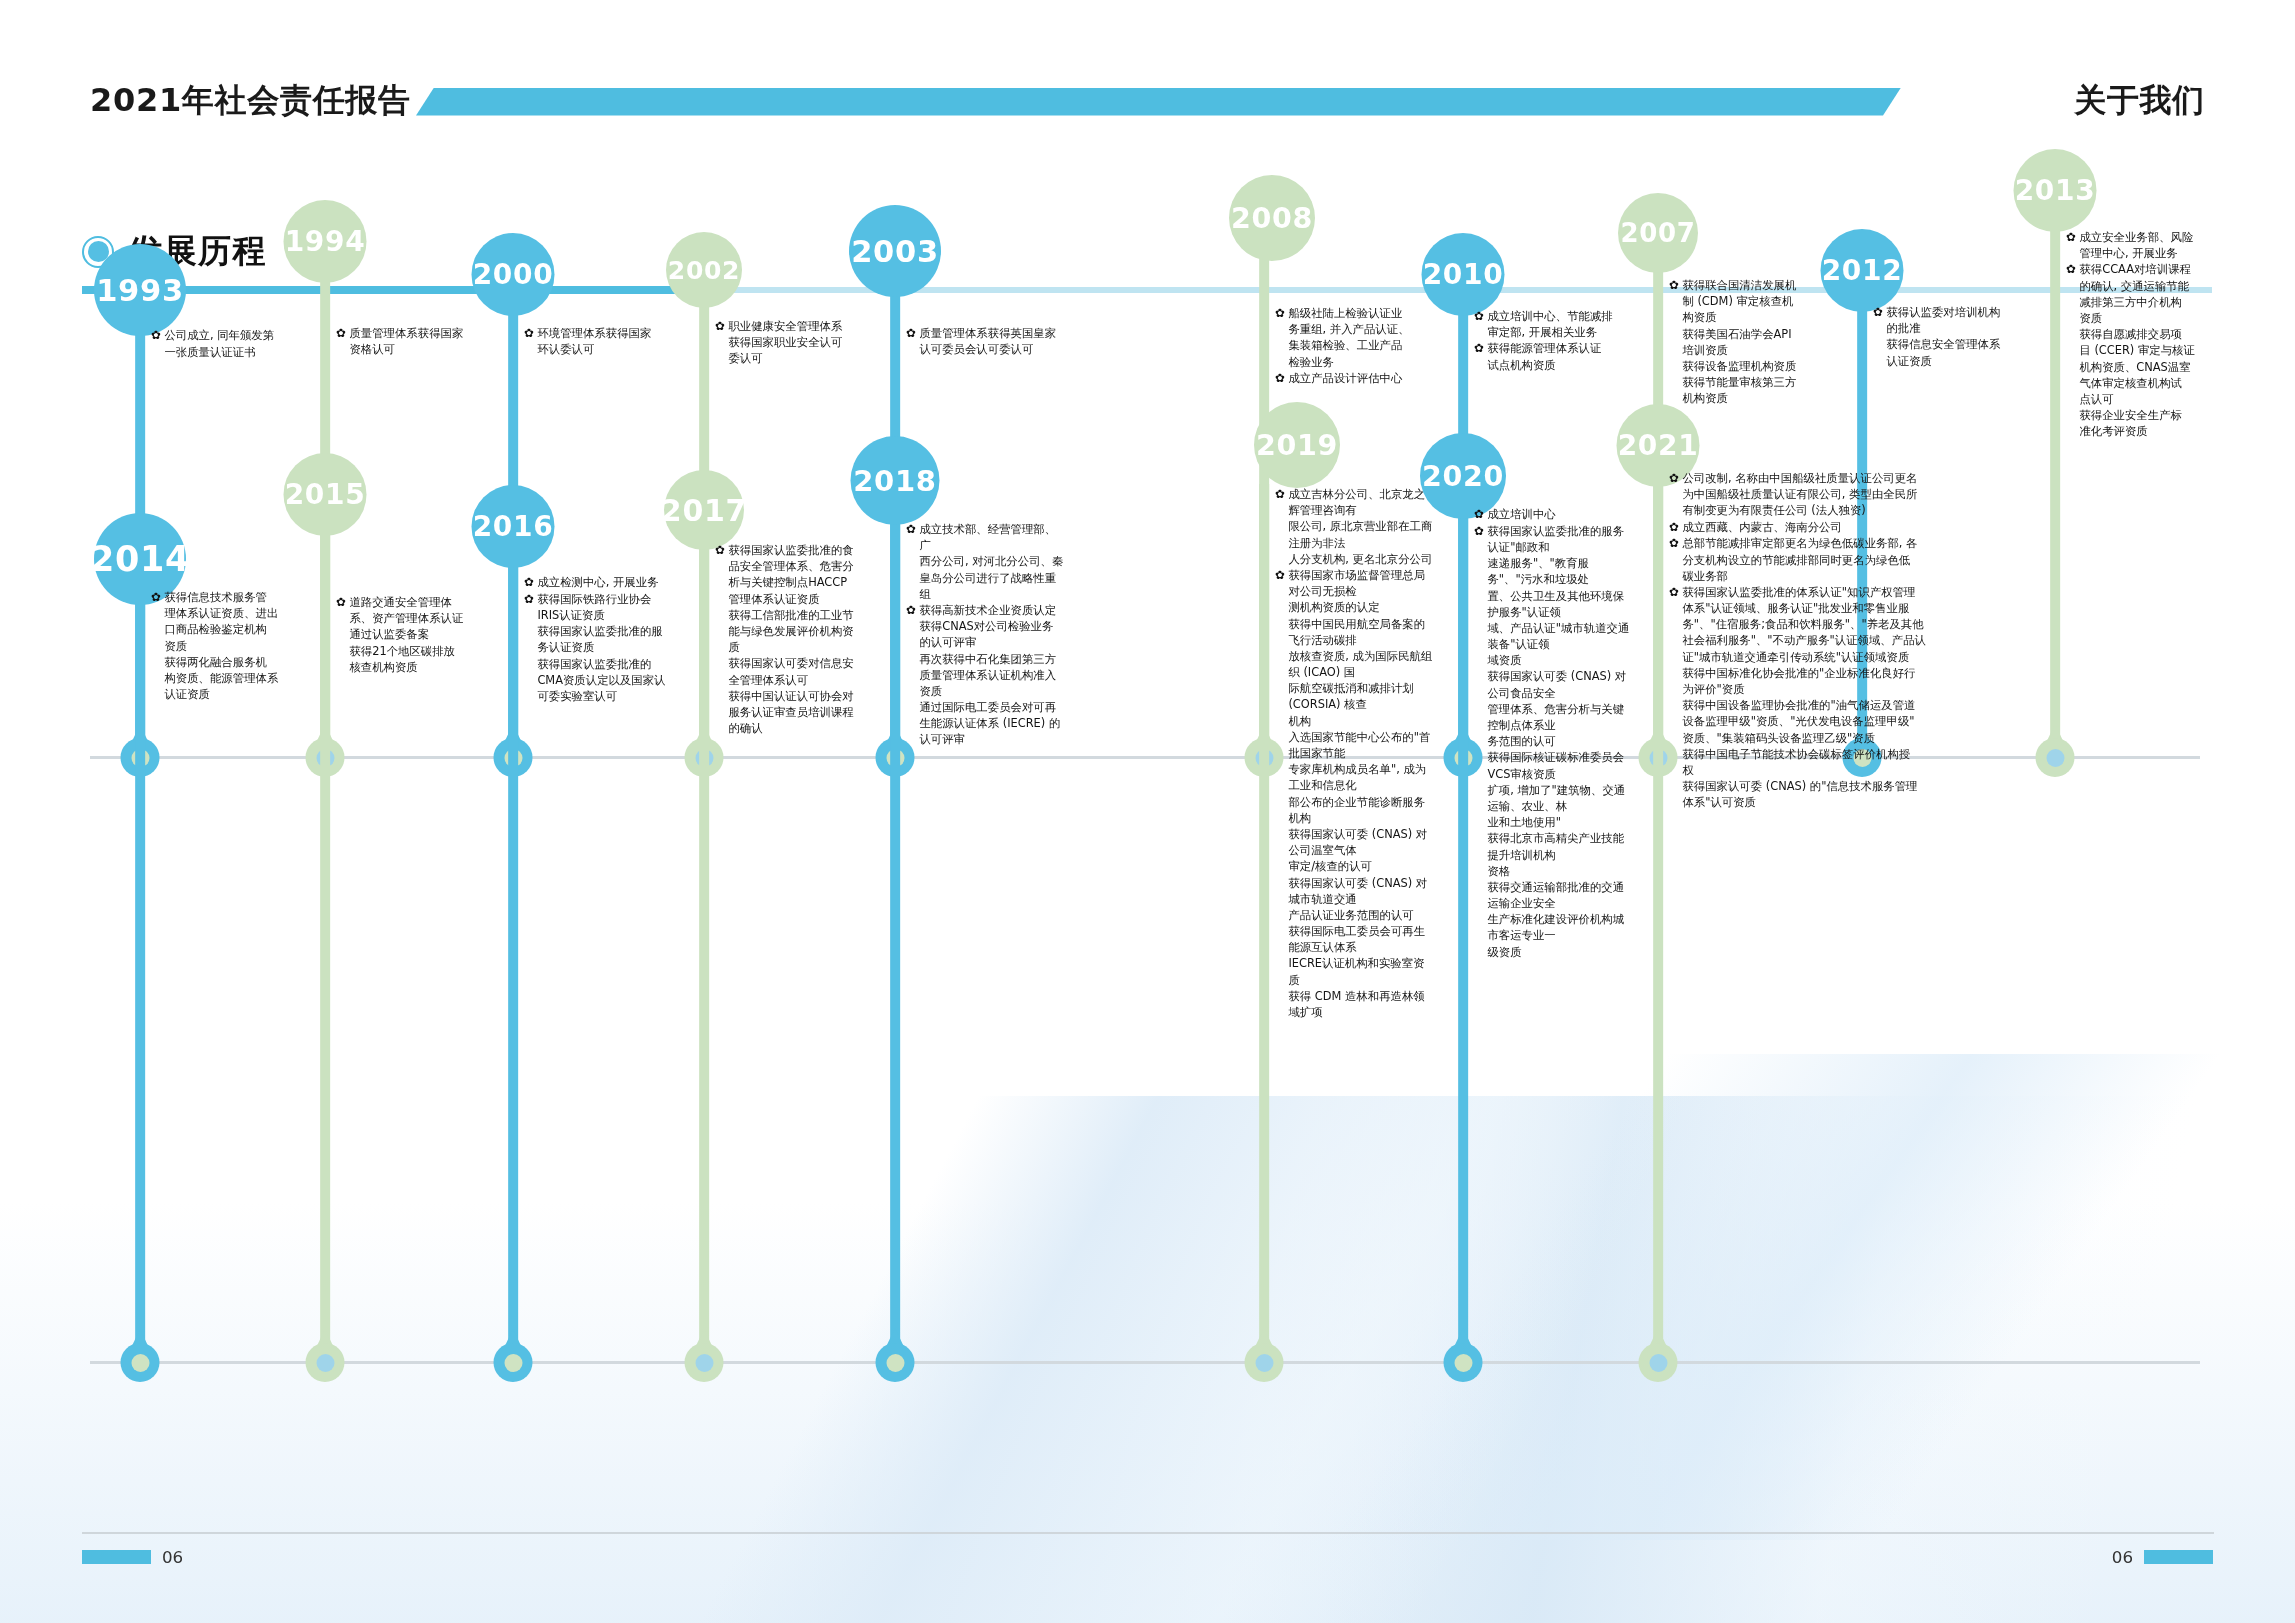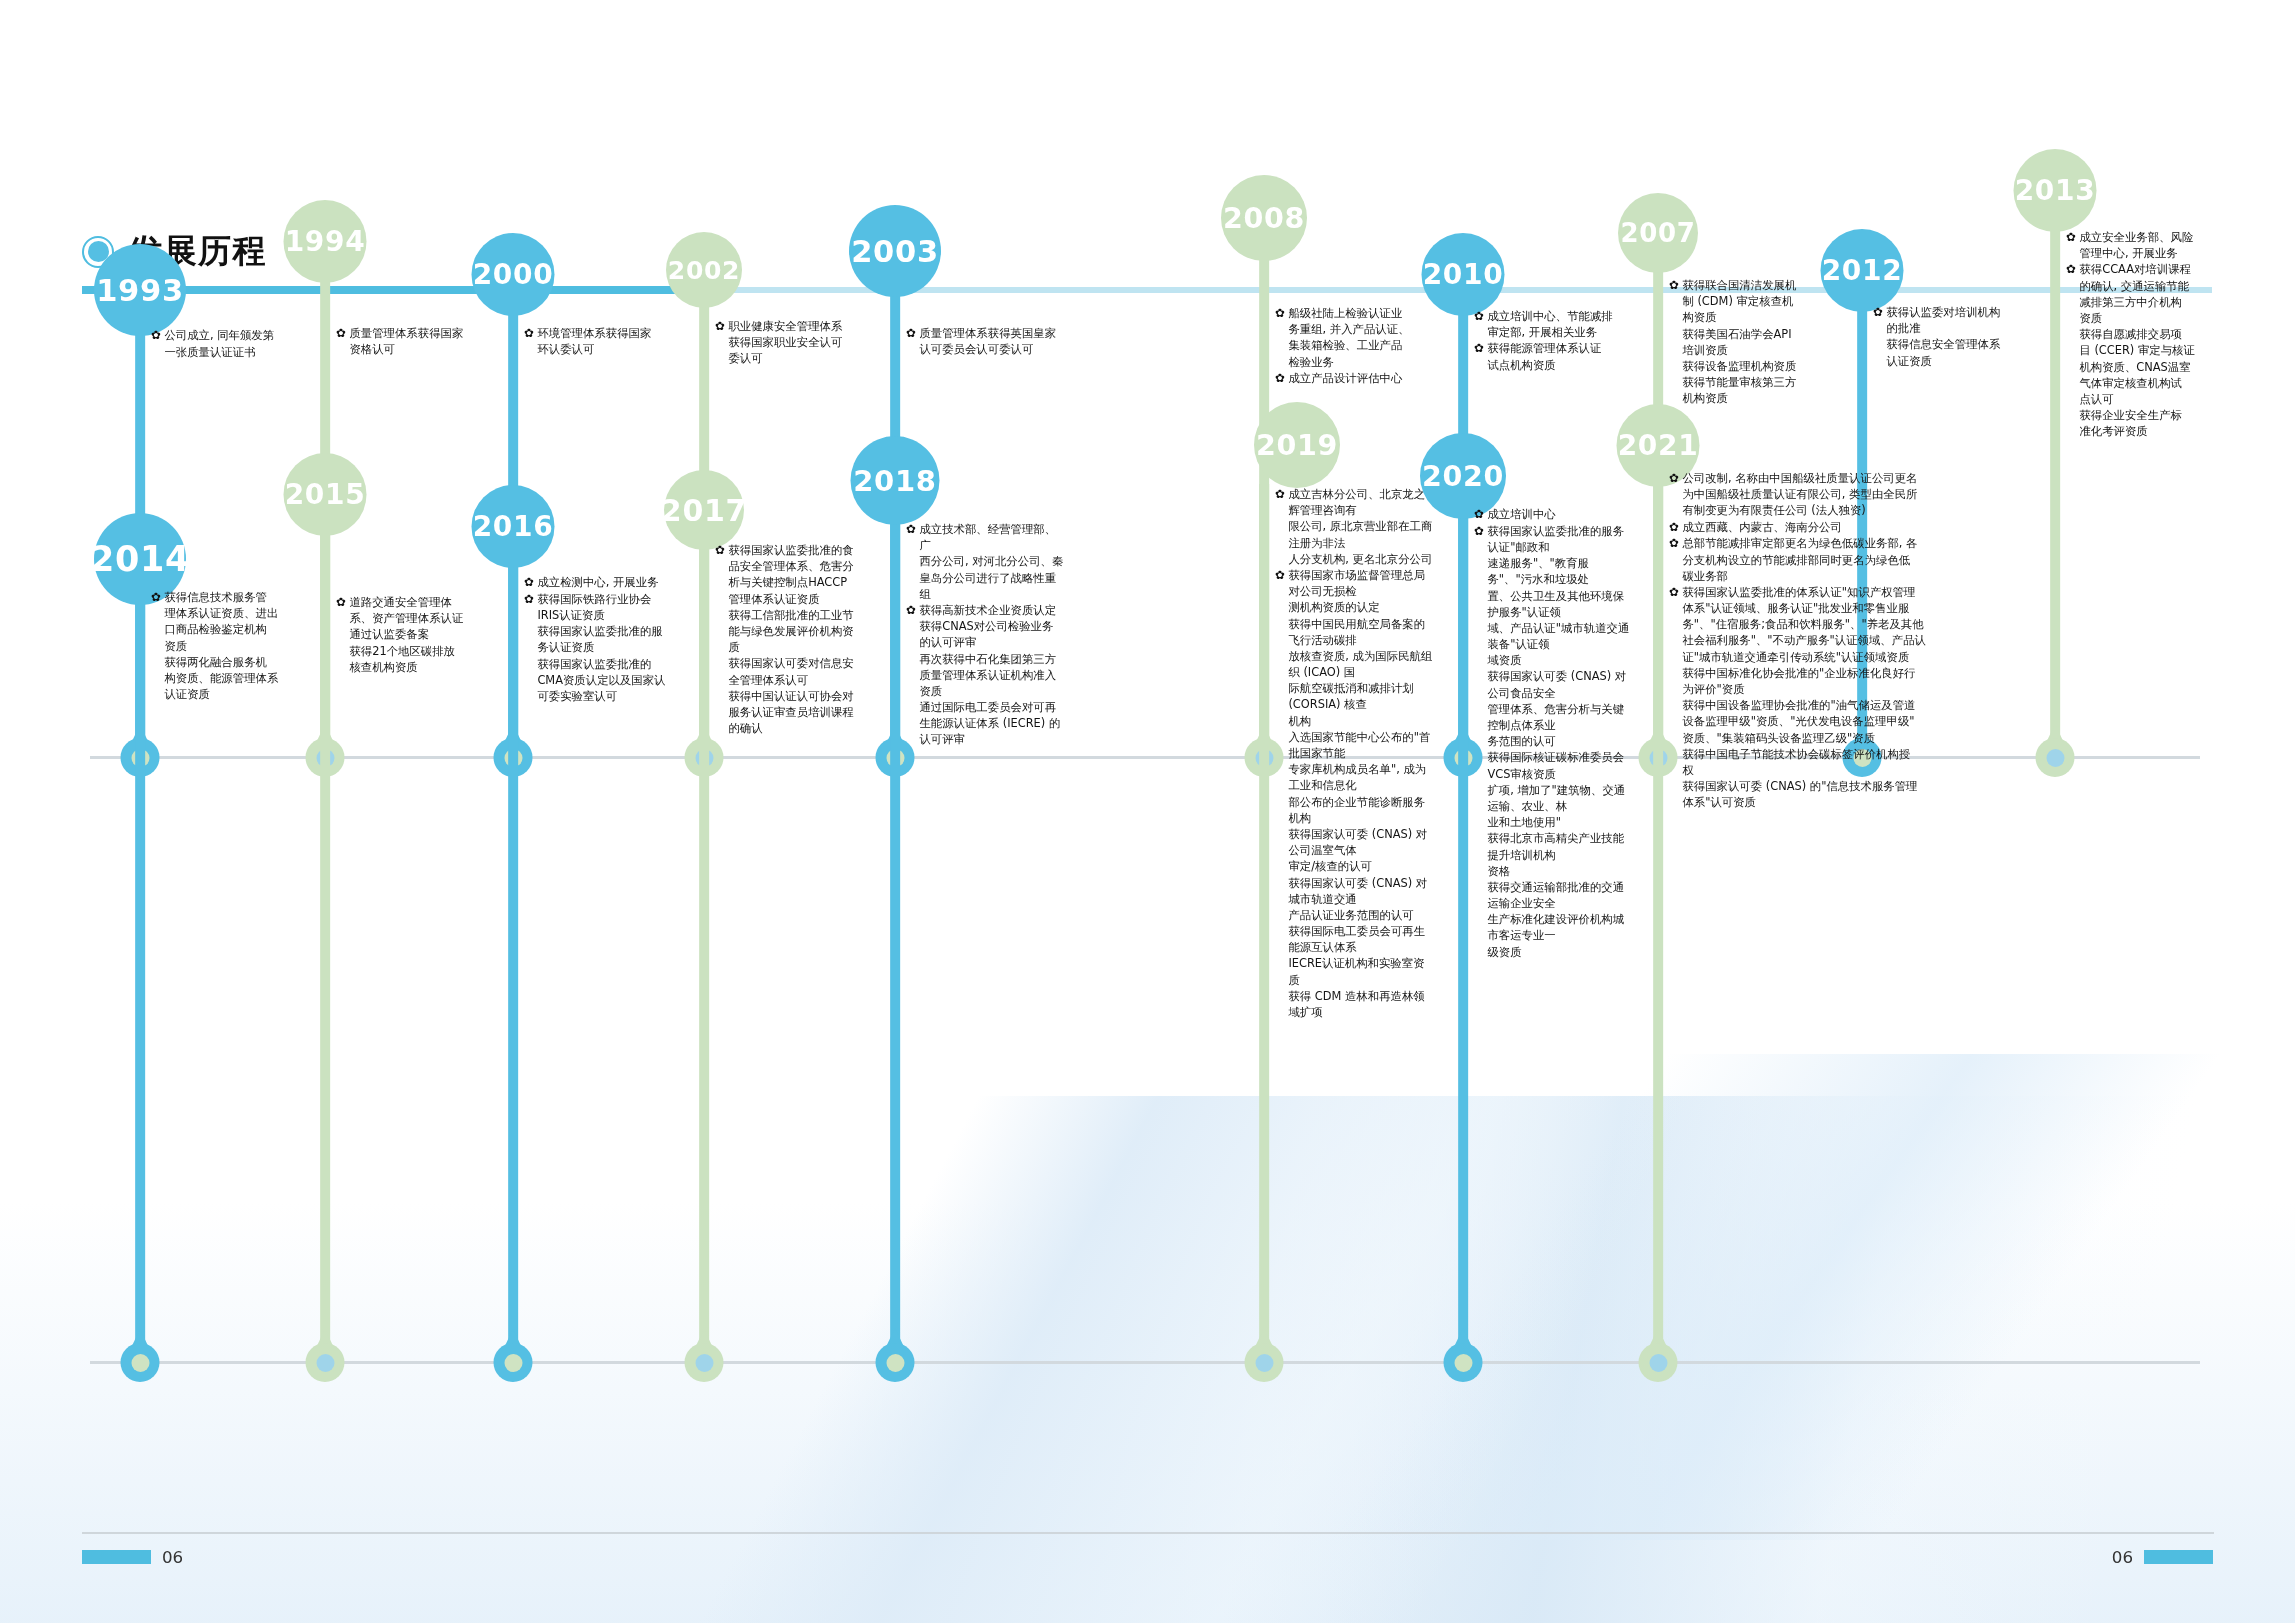--- a/index.html
+++ b/index.html
@@ -133,20 +133,25 @@
   .pg-bar { width: 69px; height: 14px; background: #4fbde0; }
   .pg-num { font-size: 16.7px; color: #333; font-weight: 500; }
 </style>
 </head>
 <body>
 
 <div id="page">
   <div class="bg-wash"></div>
   <div class="bg-wash2"></div>
 
+  <div class="header">
+    <div class="header-title">2021年社会责任报告</div>
+    <div class="header-bar"></div>
+    <div class="header-right">关于我们</div>
+  </div>
 
   <div class="section">
     <div class="section-head">
       <span class="section-dot"></span>
       <span class="section-title">发展历程</span>
     </div>
     <div class="section-rule"></div>
     <div class="section-rule-strong"></div>
   </div>
 
@@ -194,21 +199,21 @@
           <div class="stem flare-blue" style="top: -33px; height: 464px;"></div>
           <div class="circle" style="width: 92px; height: 92px; top: -121px; font-size: 30.5px;">2003</div>
           <div class="endcap" style="top: 412px;"></div>
         </div>
         <div class="events" style="top: -1.4px; left: 108px; width: 184px;"><div class="event"><span class="star">✿</span><span class="etext">质量管理体系获得英国皇家
 认可委员会认可委认可</span></div></div>
       </div>
       <div class="node green" style="left: 1167px; width: 194px;">
         <div class="balloon">
           <div class="stem flare-green" style="top: -69px; height: 500px;"></div>
-          <div class="circle" style="width: 86px; height: 86px; top: -151px; font-size: 28.5px;">2008</div>
+          <div class="circle" style="width: 86px; height: 86px; top: -151px; font-size: 28.5px; margin-left: 8px;">2008</div>
           <div class="endcap" style="top: 412px;"></div>
         </div>
         <div class="events" style="top: -21px; left: 108px; width: 149px;"><div class="event"><span class="star">✿</span><span class="etext">船级社陆上检验认证业
 务重组, 并入产品认证、
 集装箱检验、工业产品
 检验业务</span></div><div class="event"><span class="star">✿</span><span class="etext">成立产品设计评估中心</span></div></div>
       </div>
       <div class="node blue" style="left: 1366px; width: 194px;">
         <div class="balloon">
           <div class="stem flare-blue" style="top: -14px; height: 444px;"></div>

